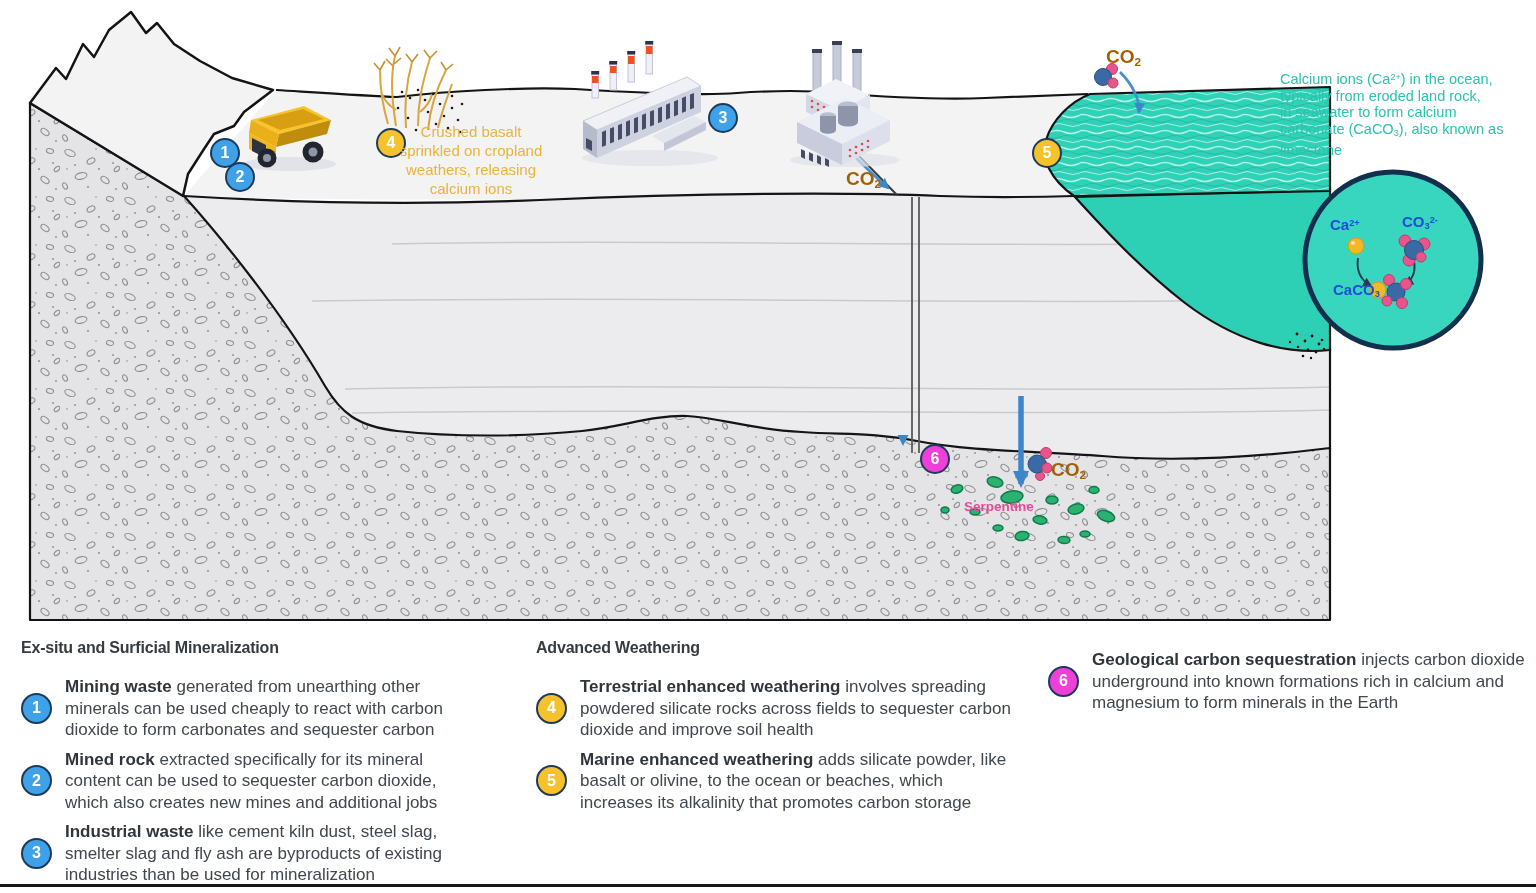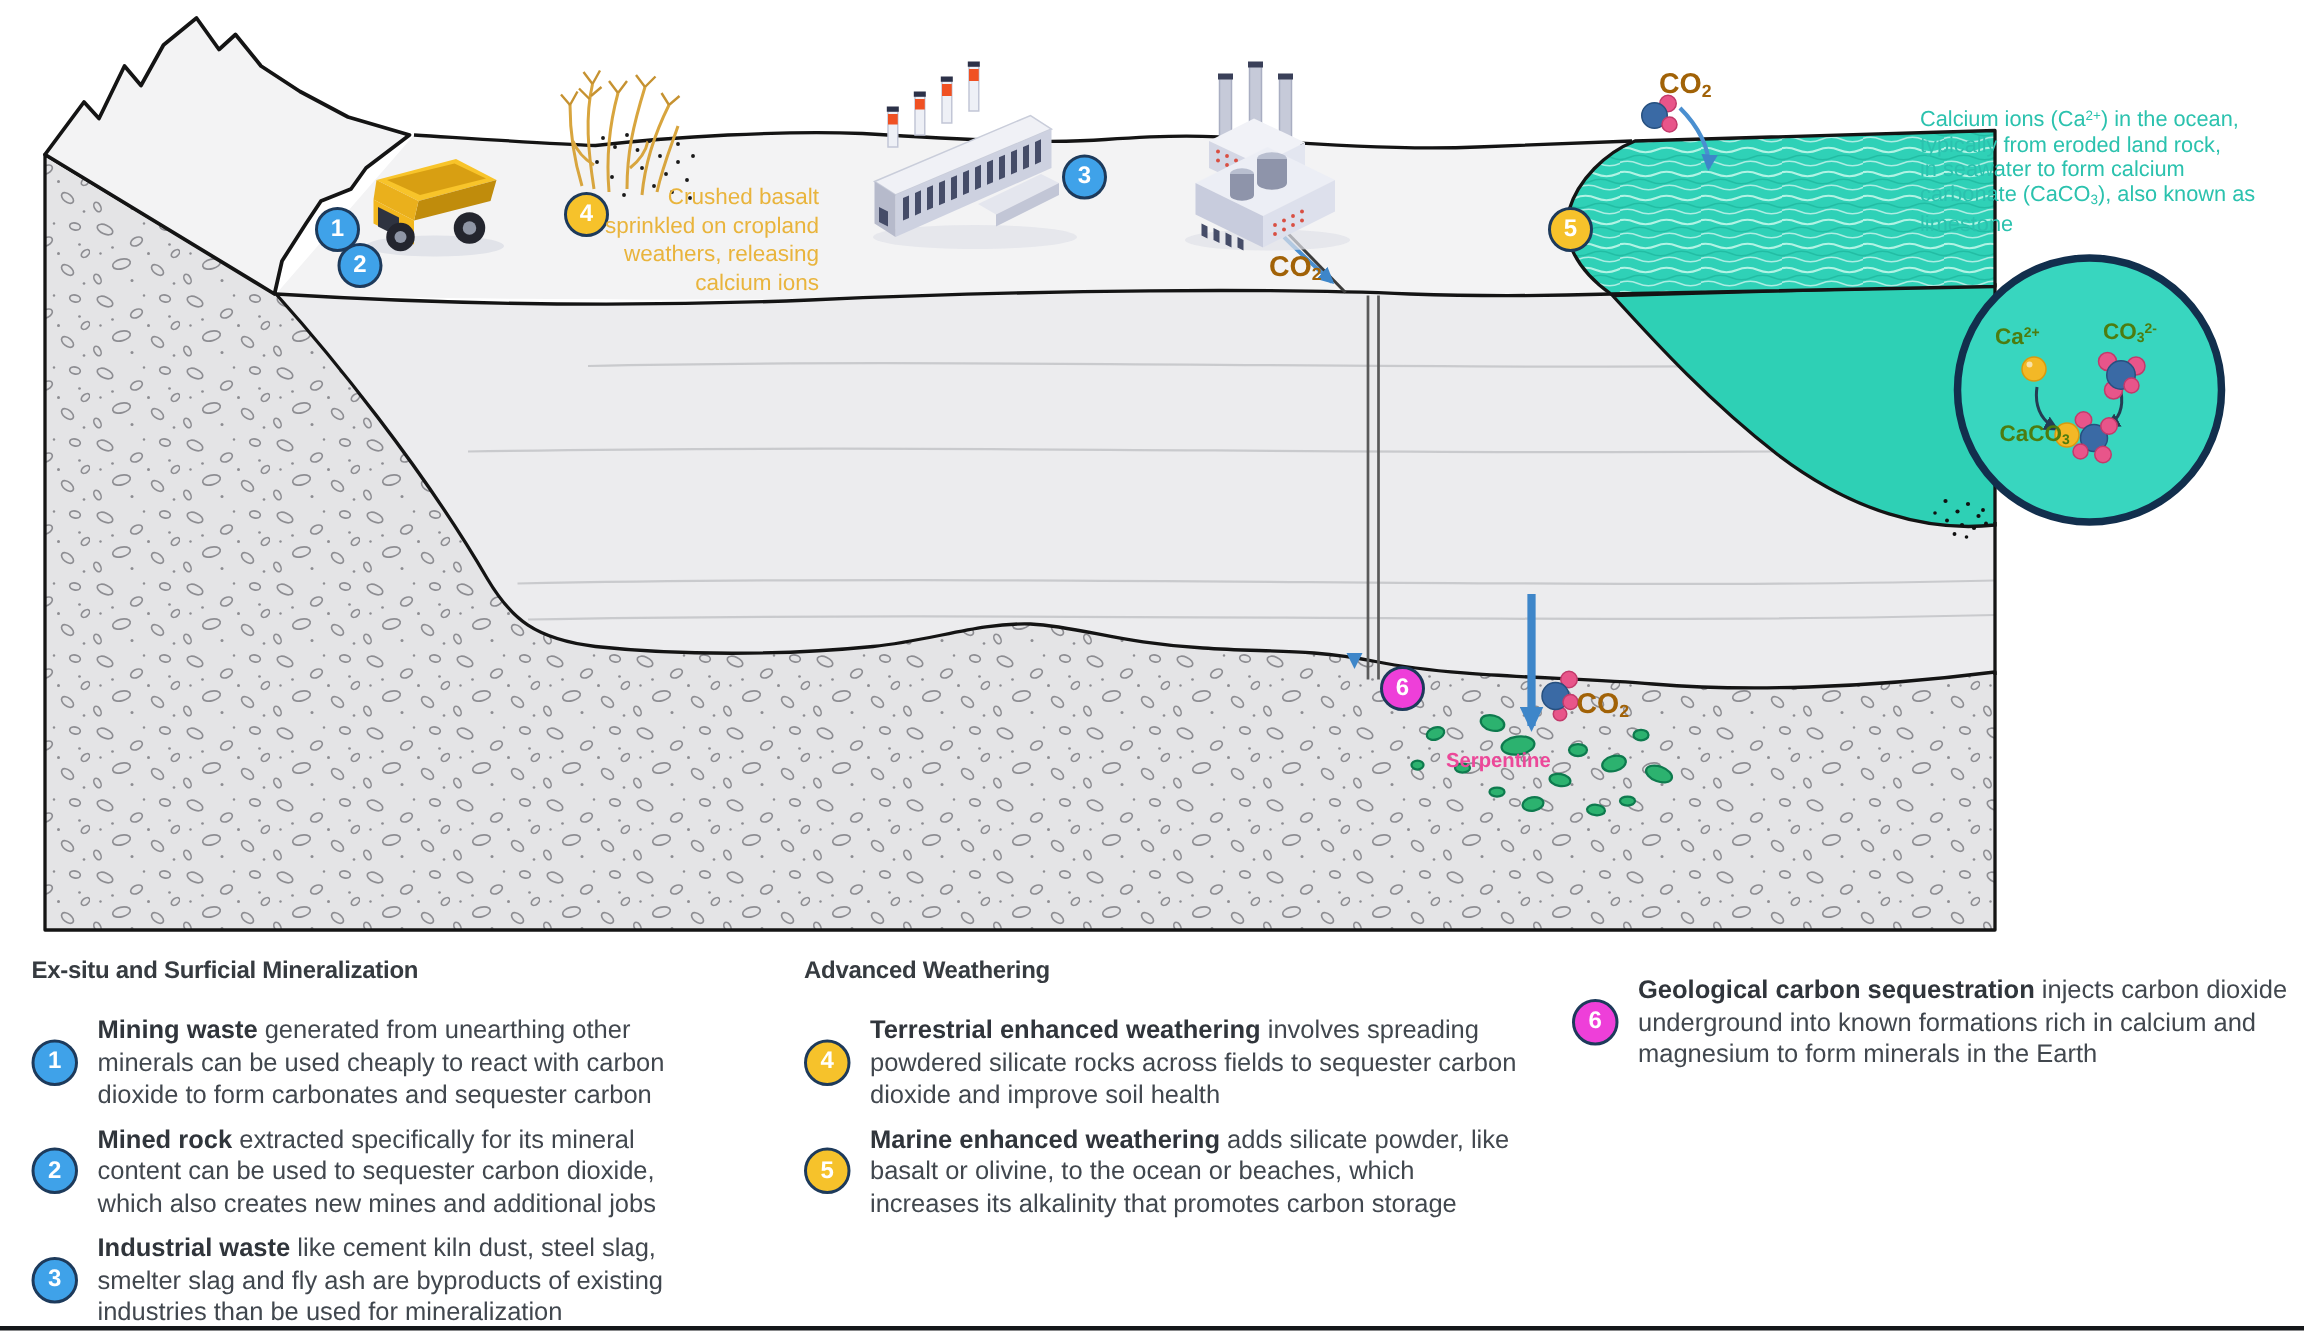--- a/index.html
+++ b/index.html
@@ -11,23 +11,23 @@
     border:2.5px solid #1d3a5b;box-sizing:border-box;display:flex;align-items:center;
     justify-content:center;color:#fff;font-weight:700;font-size:16px;line-height:1;}
   .mk-blue{background:#3fa2e9;}
   .mk-yellow{background:#f6c22b;}
   .mk-magenta{background:#ee3fd9;}
   
   .co2-label{position:absolute;font-size:19px;font-weight:700;color:#a16207;}
   .serp-label{position:absolute;font-size:13.5px;font-weight:700;color:#ec4899;}
   .ocean-note{position:absolute;left:1280px;top:69px;width:240px;
     font-size:14.5px;line-height:16.6px;font-weight:500;color:#2bc2ae;}
-  .basalt-note{position:absolute;left:396px;top:122px;width:150px;text-align:right;
+  .basalt-note{position:absolute;left:396px;top:122px;width:150px;text-align:center;
     font-size:15px;line-height:19px;font-weight:500;color:#e9b43c;}
-  .inset-label{position:absolute;font-size:15px;font-weight:700;color:#4d7c0f;}
+  .inset-label{position:absolute;font-size:15px;font-weight:700;color:#1d4ed8;}
   sup.chem{font-size:0.62em;vertical-align:0.45em;}
   sub.chem{font-size:0.62em;vertical-align:-0.25em;}
   
   .legend-col{position:absolute;top:634px;}
   .legend-title{font-size:16px;font-weight:700;color:#363b40;letter-spacing:-0.2px;
     line-height:27px;}
   .legend-item{display:flex;align-items:center;gap:13px;margin-top:15px;}
   .legend-item + .legend-item{margin-top:8px;}
   .l-marker{flex:none;width:31px;height:31px;border-radius:50%;
     border:2.5px solid #1d3a5b;box-sizing:border-box;display:flex;align-items:center;

